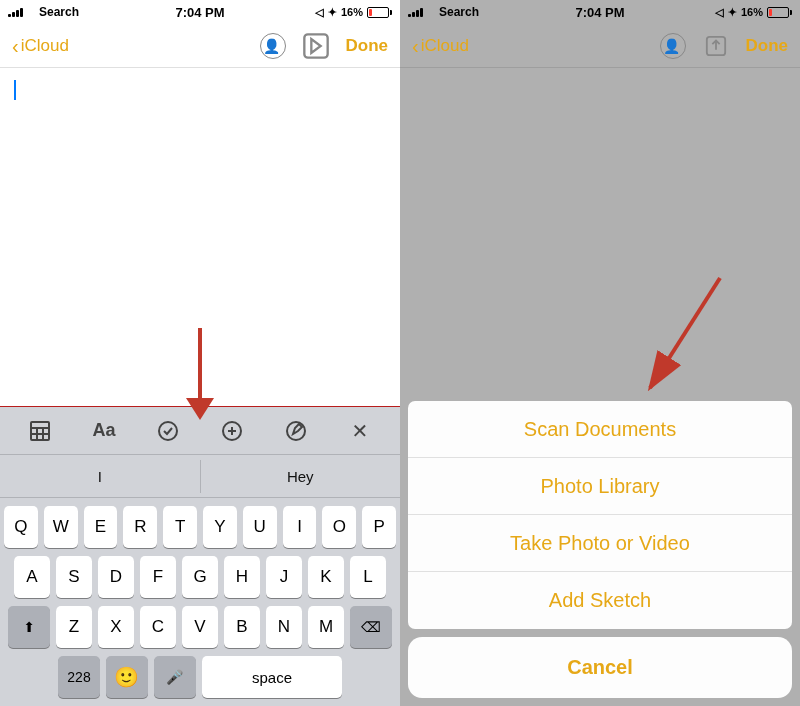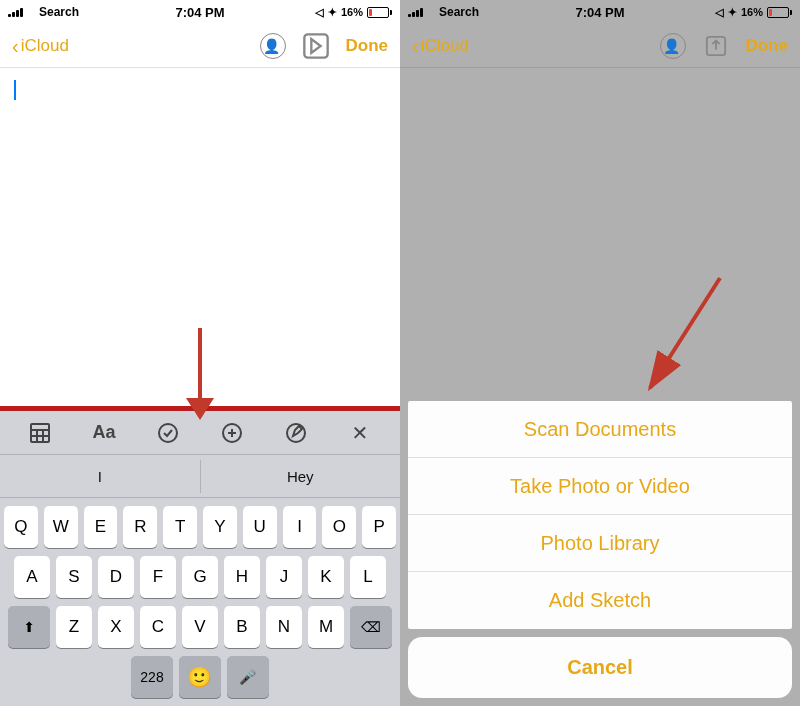--- a/index.html
+++ b/index.html
@@ -185,21 +185,21 @@
 
     
     .toolbar {
       height: 48px;
       background: #d1d3d8;
       display: flex;
       align-items: center;
       justify-content: space-around;
       padding: 0 8px;
       flex-shrink: 0;
-      border-top: 5px solid #b91c1c;
+      border-top: 1px solid #b91c1c;
     }
     .toolbar-btn {
       width: 36px;
       height: 36px;
       display: flex;
       align-items: center;
       justify-content: center;
       color: #444;
       font-size: 20px;
     }
@@ -309,21 +309,21 @@
     
     .action-sheet-container {
       position: absolute;
       bottom: 0;
       left: 0;
       right: 0;
       padding: 0 8px 8px 8px;
     }
     .action-sheet {
       background: rgba(255,255,255,0.97);
-      border-radius: 2px;
+      border-radius: 7px;
       overflow: hidden;
       margin-bottom: 8px;
     }
     .action-item {
       height: 57px;
       display: flex;
       align-items: center;
       justify-content: center;
       font-size: 20px;
       color: #e6a817;
@@ -484,20 +484,21 @@
       <div class="key">V</div>
       <div class="key">B</div>
       <div class="key">N</div>
       <div class="key">M</div>
       <div class="key dark backspace">⌫</div>
     </div>
     <div class="key-row">
       <div class="key dark nums">228</div>
       <div class="key dark" style="max-width:42px;font-size:20px;">🙂</div>
       <div class="key dark" style="max-width:42px;">🎤</div>
+      <div class="key space">space</div>
     </div>
   </div>
 </div>
 
 <div class="right-panel">
 
   <div class="status-bar">
     <div class="status-left">
       <div class="signal-bars">
         <span></span>
@@ -549,24 +550,24 @@
       <line x1="160" y1="10" x2="90" y2="120" stroke="#c0392b" stroke-width="4" marker-end="url(#arrowhead)"></line>
     </svg>
   </div>
 
   <div class="action-sheet-container">
     <div class="action-sheet">
       <div class="action-item">
         <span>Scan Documents</span>
       </div>
       <div class="action-item">
+        <span>Photo Library</span>
+      </div>
+      <div class="action-item">
         <span>Take Photo or Video</span>
-      </div>
-      <div class="action-item">
-        <span>Photo Library</span>
       </div>
       <div class="action-item">
         <span>Add Sketch</span>
       </div>
     </div>
     <div class="action-cancel">
       <span>Cancel</span>
     </div>
   </div>
 </div>

